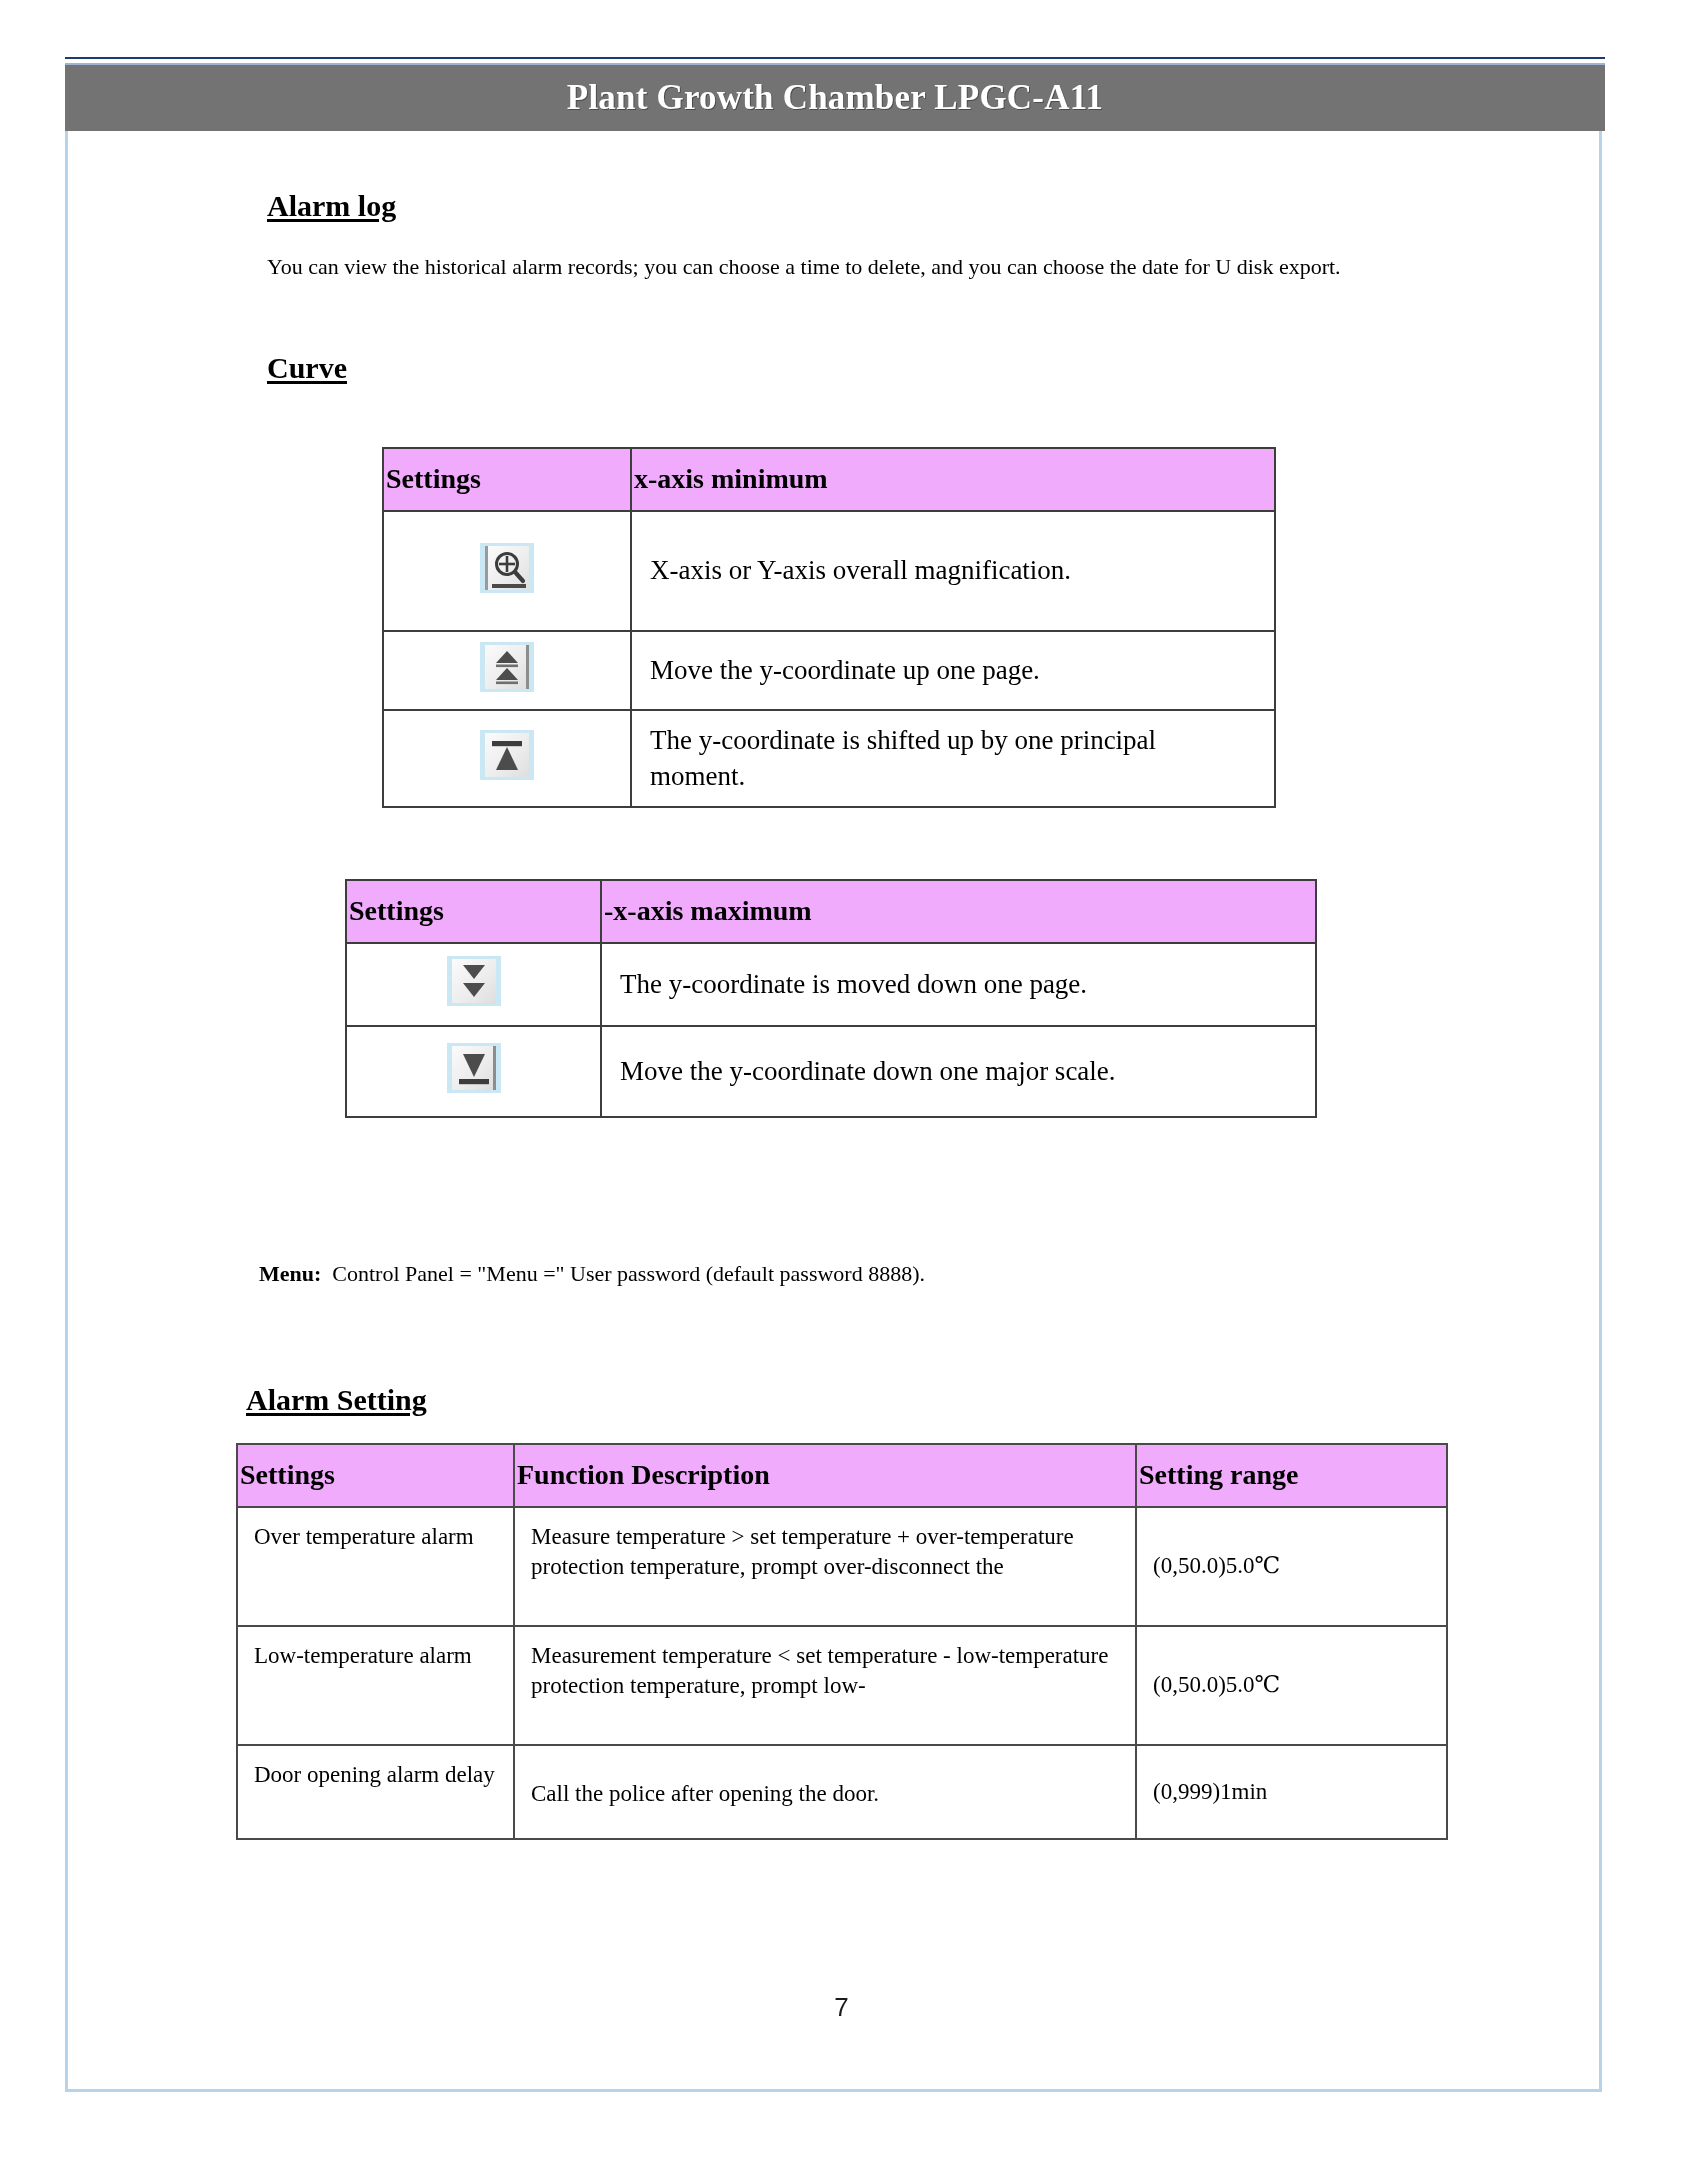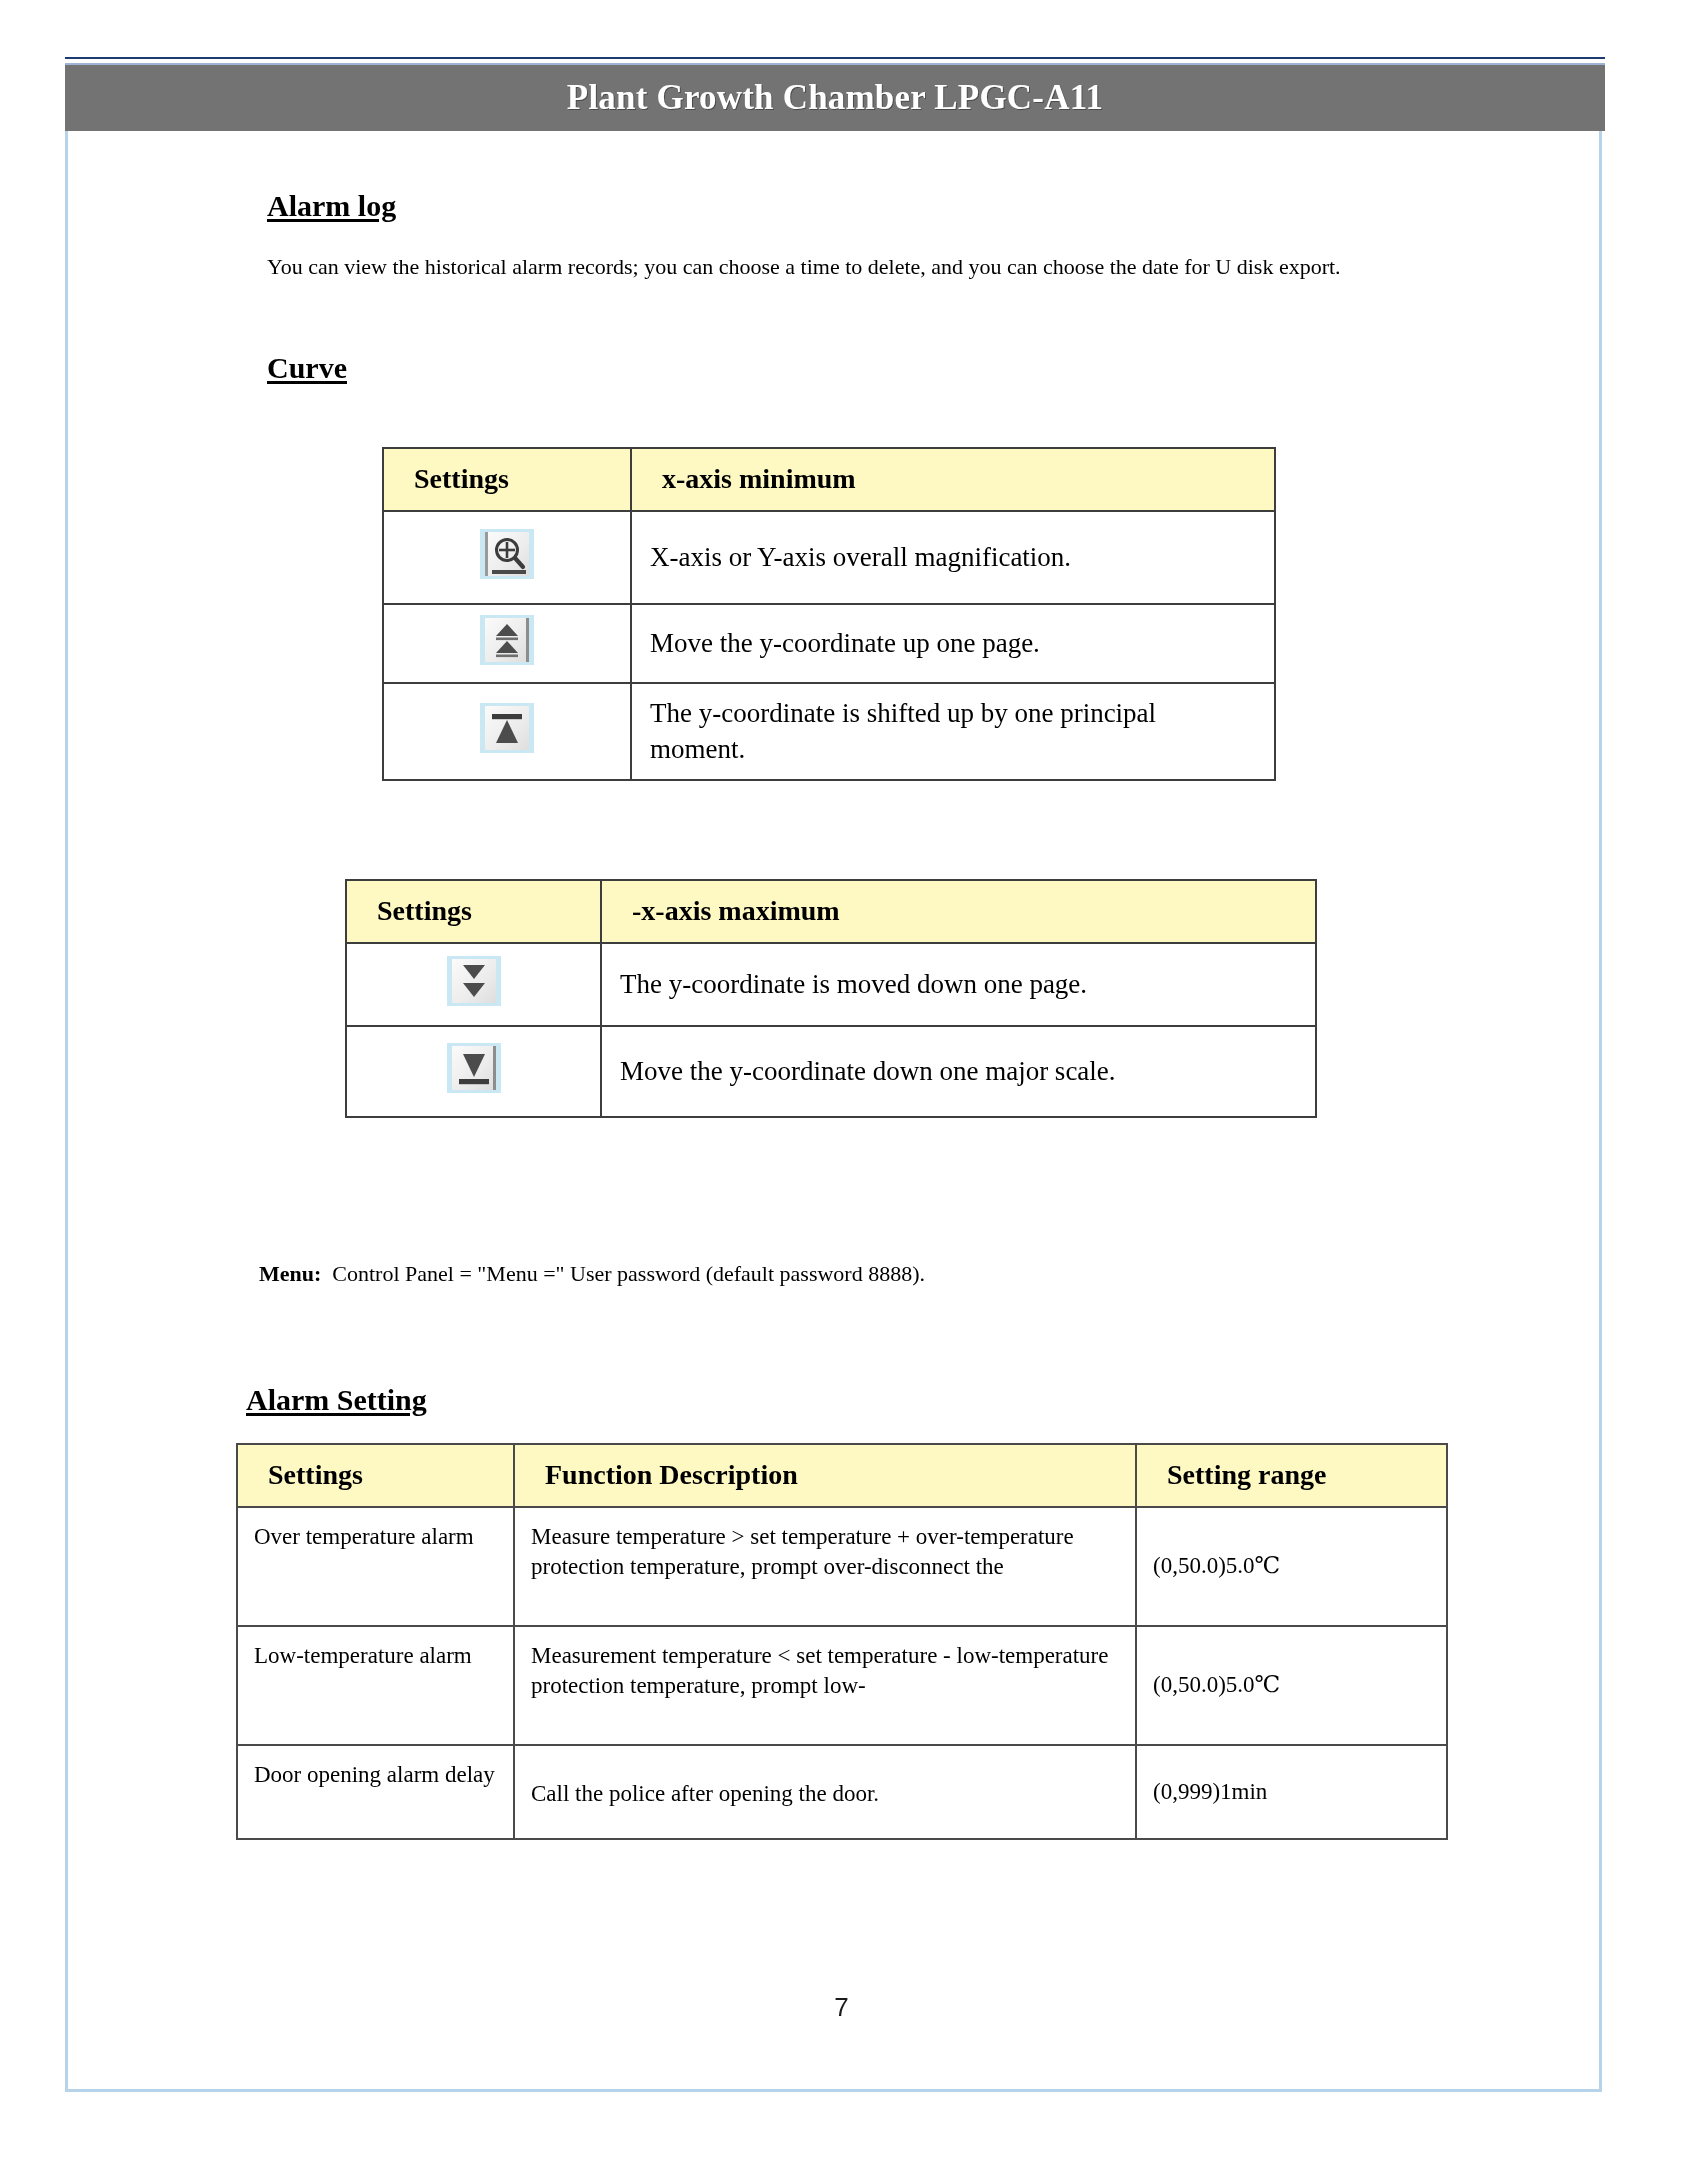--- a/index.html
+++ b/index.html
@@ -89,24 +89,24 @@
     border-collapse: collapse;
     table-layout: fixed;
   }
   table.doc th, table.doc td {
     border: 2px solid #3d3d3d;
     vertical-align: middle;
     font-size: 27px;
     line-height: 1.32;
   }
   table.doc th {
-    background: #fef9c3;
+    background: #f0abfc;
     font-weight: bold;
     text-align: left;
-    padding: 12px 30px;
+    padding: 12px 2px;
     font-size: 28px;
   }
   table.doc td.desc {
     padding: 12px 18px;
   }
   table.doc td.icon-cell {
     text-align: center;
     padding: 10px 0;
   }
 
@@ -184,21 +184,21 @@
         <col style="width:248px">
         <col style="width:644px">
       </colgroup>
     <thead>
       <tr>
         <th>Settings</th>
         <th>x-axis minimum</th>
       </tr>
     </thead>
     <tbody>
-      <tr style="height:93px;">
+      <tr style="height:120px;">
         <td class="icon-cell">
           <span class="chip">
             <span class="chip-face underline-b">
               <svg width="44" height="44" viewBox="0 0 44 44" aria-hidden="true">
                 <circle cx="19" cy="18" r="10.5" fill="none" stroke="#3c3c3c" stroke-width="3"></circle>
                 <line x1="19" y1="10" x2="19" y2="26" stroke="#3c3c3c" stroke-width="2.6"></line>
                 <line x1="11" y1="18" x2="27" y2="18" stroke="#3c3c3c" stroke-width="2.6"></line>
                 <line x1="27" y1="26" x2="35" y2="35" stroke="#3c3c3c" stroke-width="4.2" stroke-linecap="round"></line>
               </svg>
             </span>

